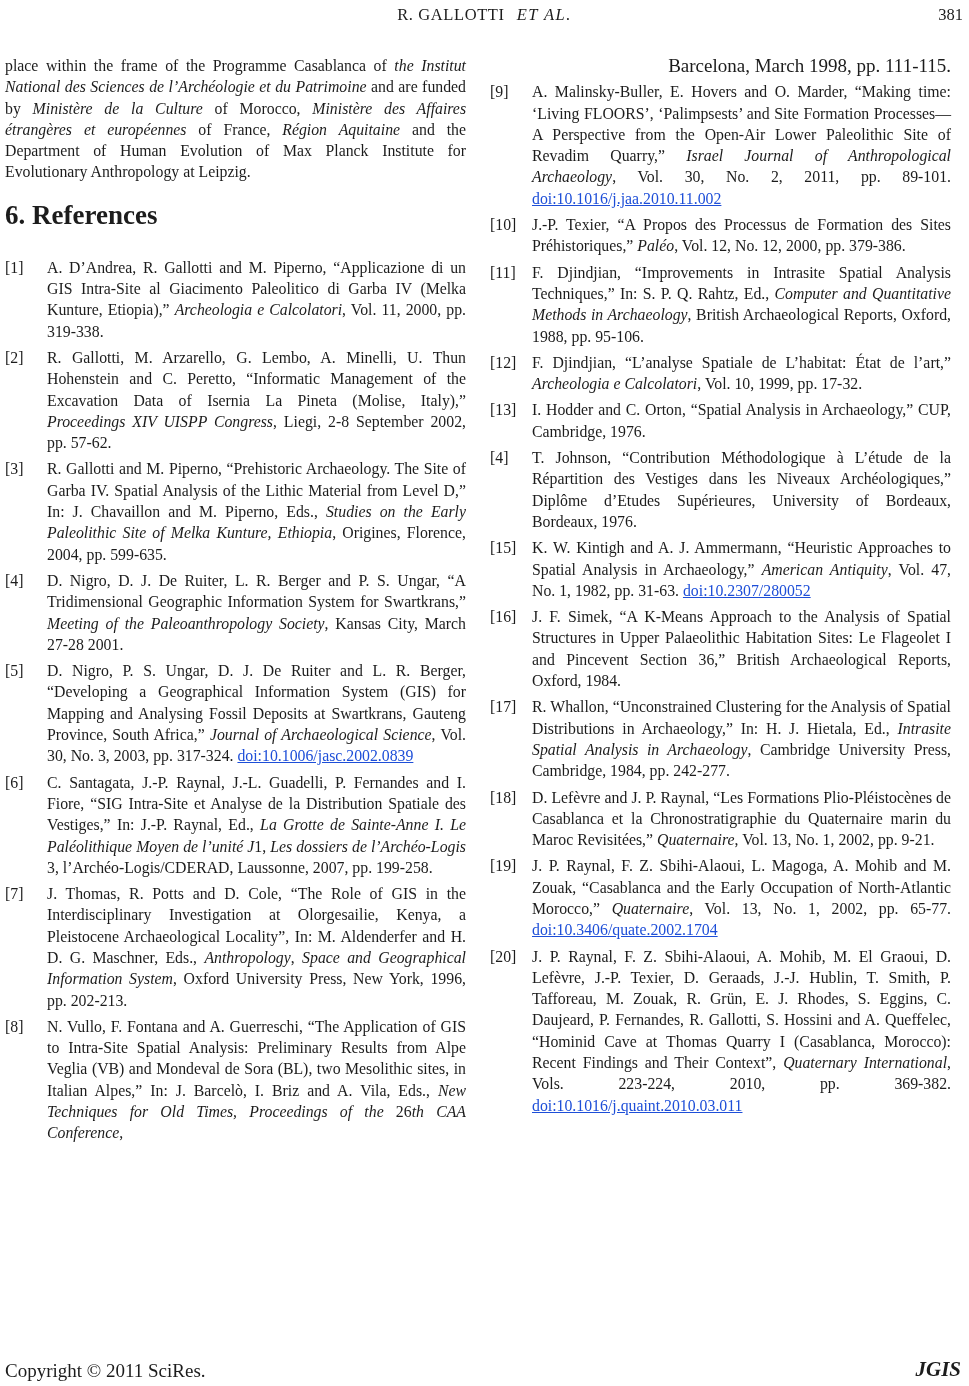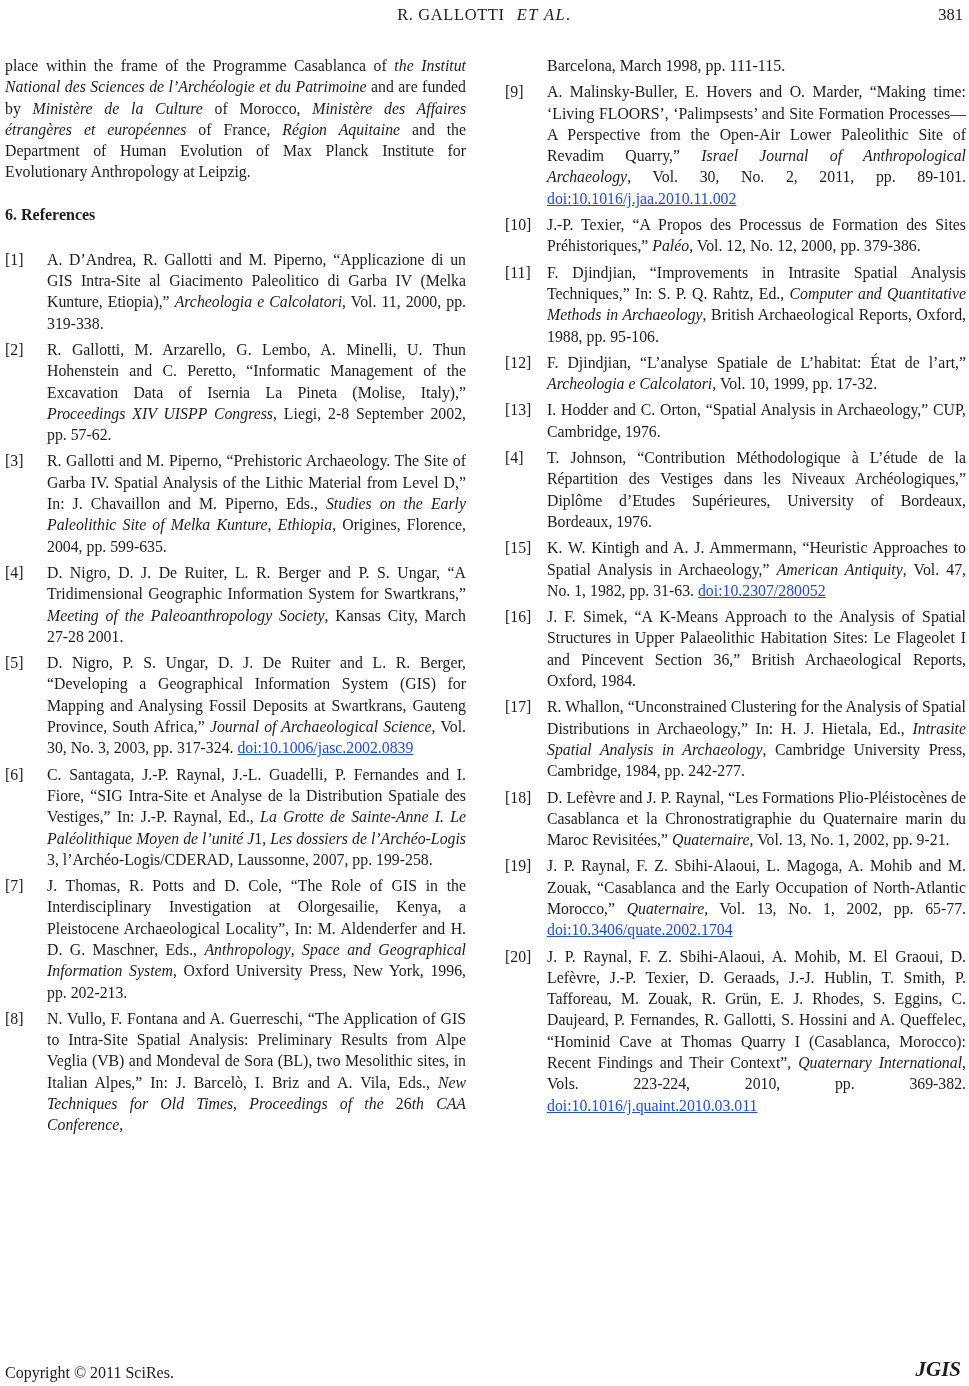--- a/index.html
+++ b/index.html
@@ -6,31 +6,31 @@
   .page{
     position:relative;width:969px;height:1386px;background:#ffffff;
     font-family:"Liberation Serif", serif;color:#1c1c1c;overflow:hidden;
   }
   .running-head{
     position:absolute;top:5px;left:0;right:0;text-align:center;
     font-size:16.5px;letter-spacing:0.6px;white-space:pre;
   }
   .running-head .etal{font-style:italic;margin-left:12px;letter-spacing:1.5px;}
   .page-number{position:absolute;top:5px;right:6px;font-size:16.5px;}
-  .columns{position:absolute;top:55px;left:5px;width:961px;display:flex;gap:39px;}
+  .columns{position:absolute;top:55px;left:5px;width:961px;display:flex;gap:24px;}
   .col{width:461px;}
   .para{margin:0;text-align:justify;font-size:15.8px;line-height:21.3px;}
-  .refs-heading{font-size:16px;font-weight:bold;margin:19px 0 21px 0;line-height:26px;}
+  .refs-heading{font-size:27px;font-weight:bold;margin:19px 0 29px 0;line-height:26px;}
   .ref{position:relative;padding-left:42px;margin:0 0 5px 0;text-align:justify;
        font-size:15.8px;line-height:21.3px;}
   .ref-id{position:absolute;left:0;top:0;}
-  .ref-cont{margin:0 0 5px 0;padding-left:42px;font-size:16px;line-height:21.3px;}
+  .ref-cont{margin:0 0 5px 0;padding-left:42px;font-size:19px;line-height:21.3px;text-align:right;}
   .it{font-style:italic;}
   a.doi{color:#1d4ed8;text-decoration:underline;cursor:pointer;}
-  .footer-left{position:absolute;left:5px;bottom:4px;font-size:16px;}
+  .footer-left{position:absolute;left:5px;bottom:4px;font-size:19px;}
   .footer-right{position:absolute;right:8px;bottom:4px;font-size:21px;
                 font-weight:bold;font-style:italic;}
 </style>
 </head>
 <body>
 
 <div class="page">
 
   <div class="running-head"><span>R. GALLOTTI</span><span class="etal">ET AL.</span></div>
   <div class="page-number">381</div>

